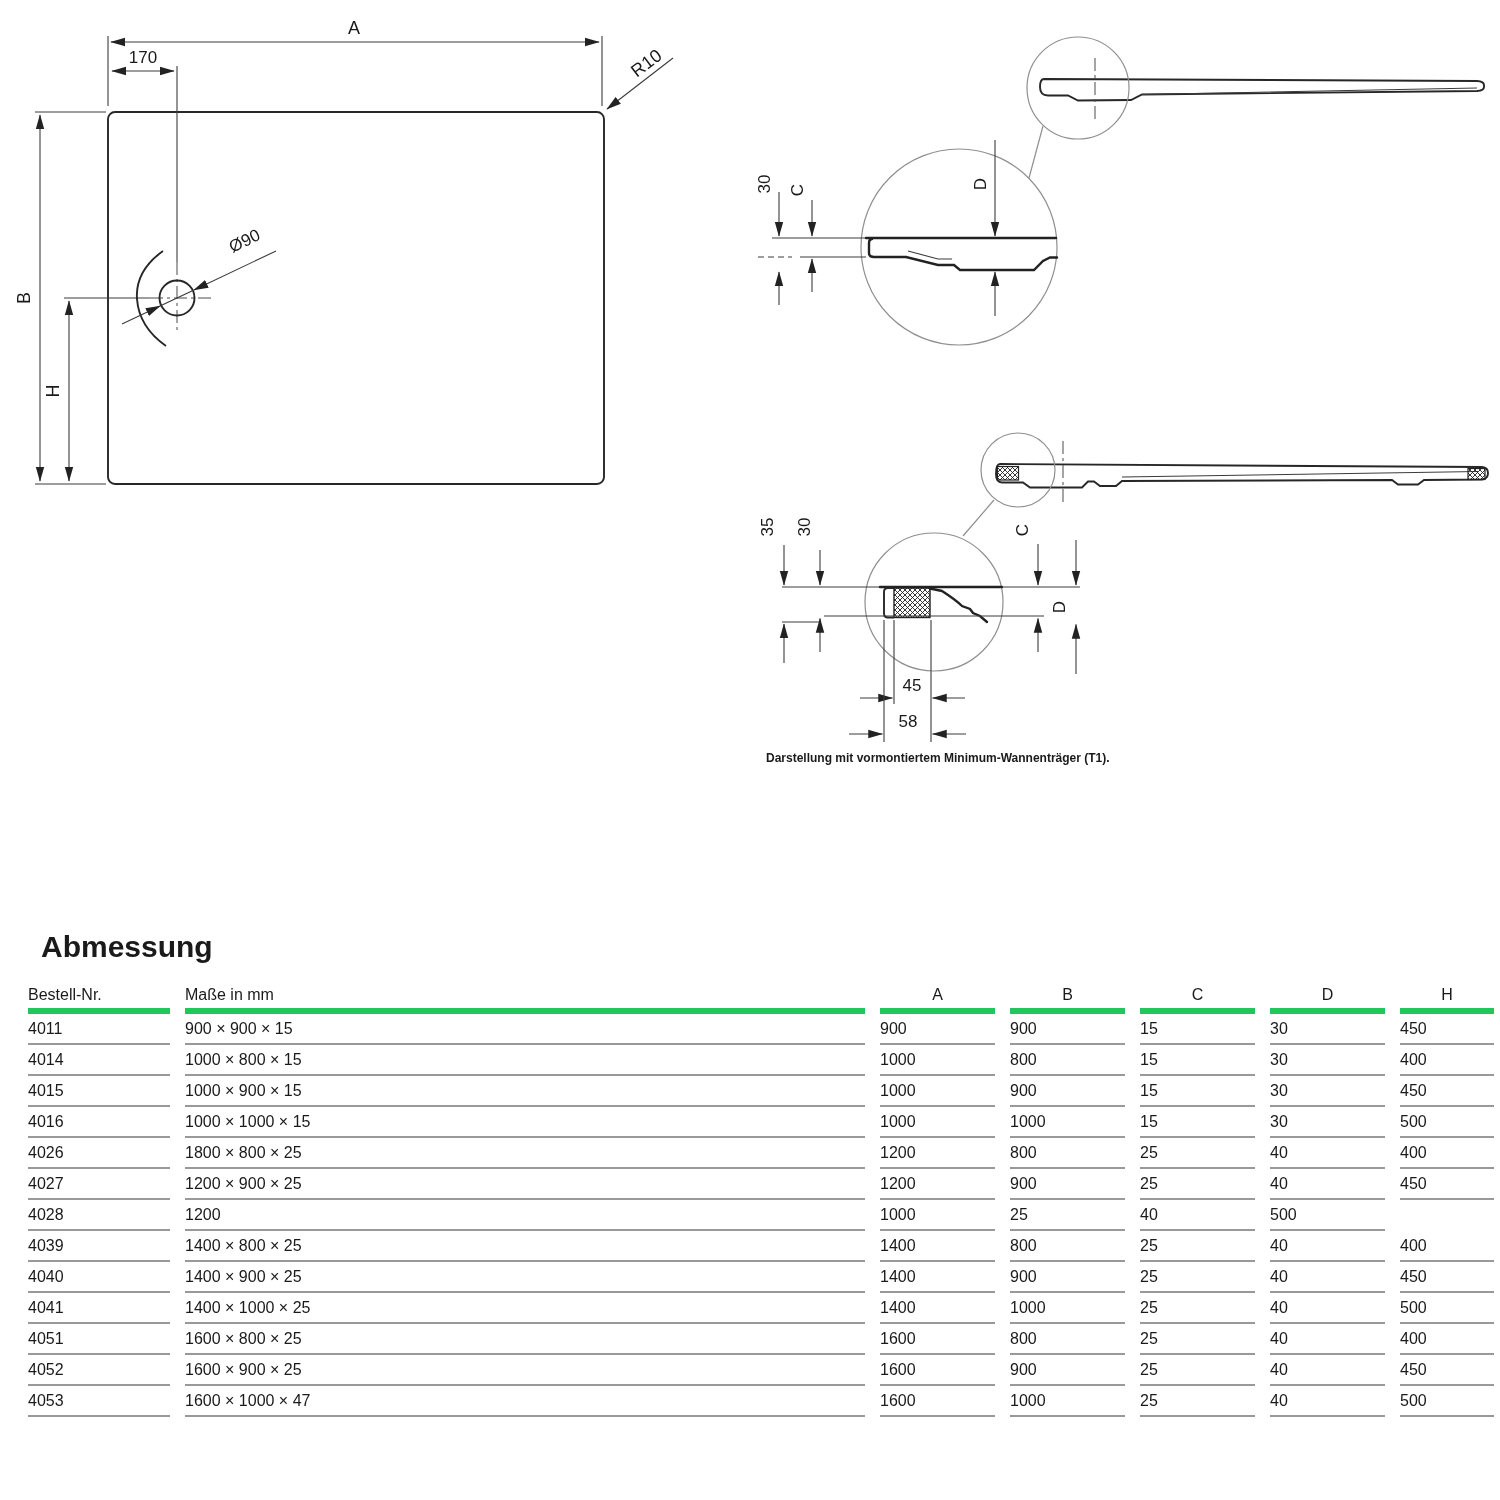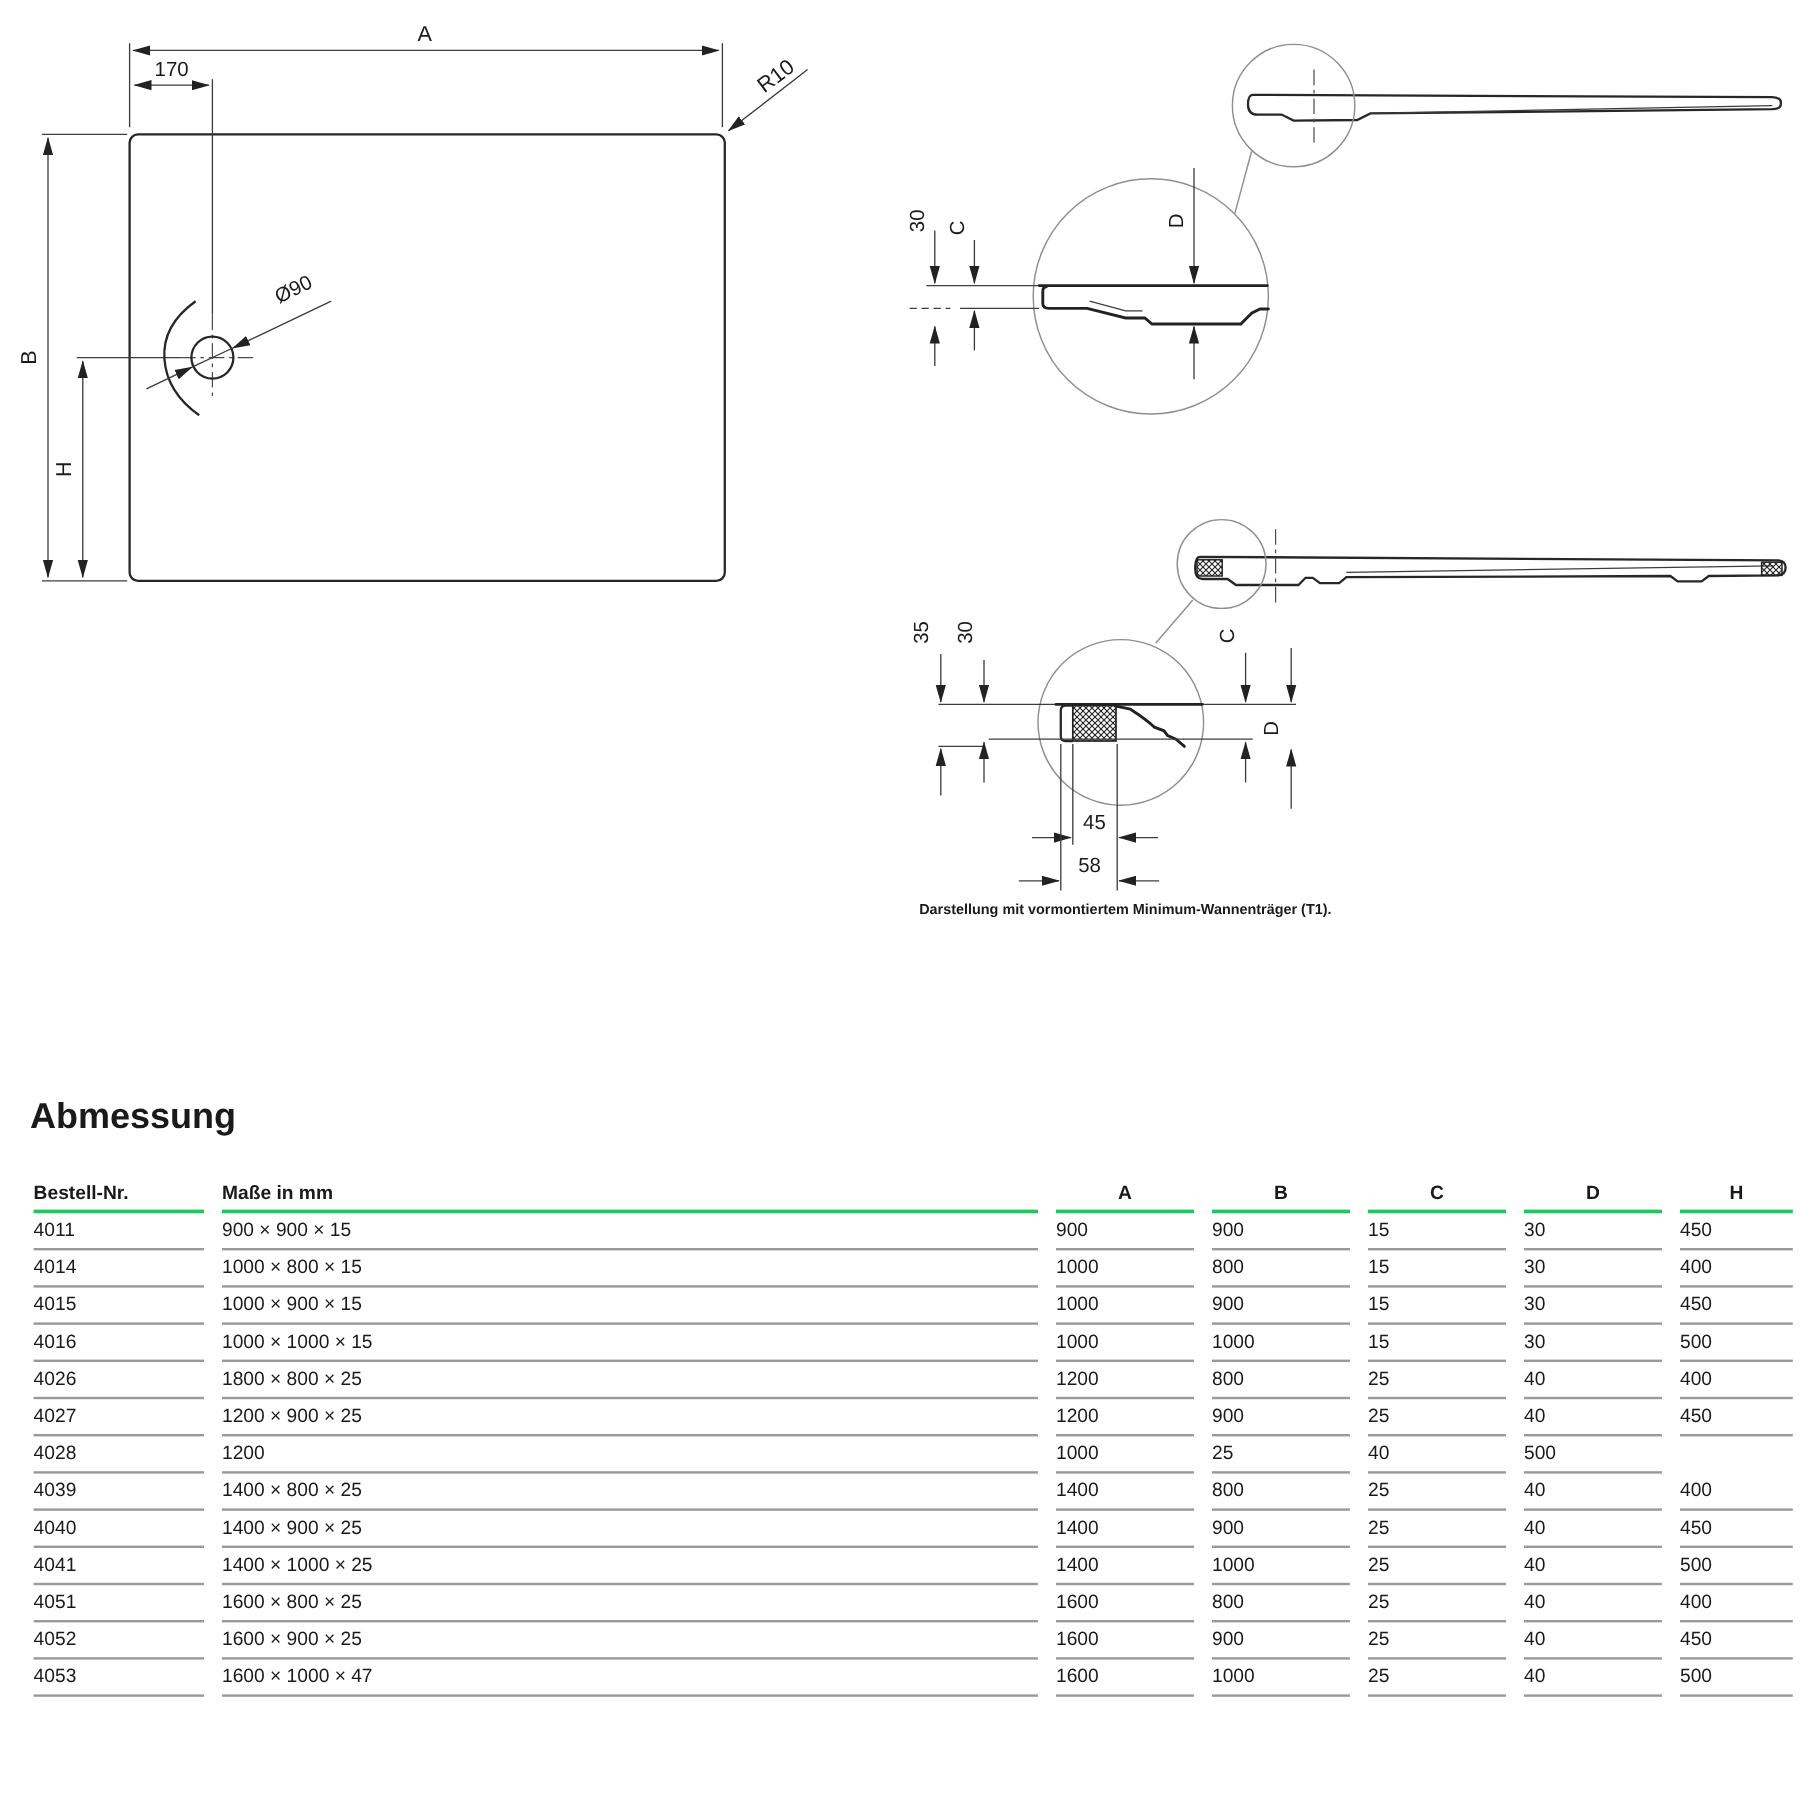--- a/index.html
+++ b/index.html
@@ -4,24 +4,24 @@
 <style>
   html,body{margin:0;padding:0;background:#fff;}
   body{width:1500px;height:1500px;position:relative;overflow:hidden;
        font-family:"Liberation Sans",sans-serif;color:#1a1a1a;}
   .stage{position:absolute;inset:0;}
   svg{position:absolute;left:0;top:0;}
   svg text{fill:#1a1a1a;font-family:"Liberation Sans",sans-serif;}
   .t-dim{font-size:18px;}
   .t-num{font-size:17px;}
   .caption{position:absolute;left:766px;top:751px;font-size:12px;font-weight:700;}
-  .section-title{position:absolute;left:25px;top:914px;font-size:30px;font-weight:700;margin:0;}
+  .section-title{position:absolute;left:25px;top:914px;font-size:30px;font-weight:700;margin:16px;}
   .dim-table{position:absolute;left:28px;top:984px;width:1466px;}
   .trow{display:grid;grid-template-columns:142px 680px 115px 115px 115px 115px 94px;column-gap:15px;}
-  .trow.head .cell{font-weight:700;height:24px;line-height:22px;border-bottom:3px solid #22c55e;}
+  .trow.head .cell{font-weight:400;height:24px;line-height:22px;border-bottom:6px solid #22c55e;}
   .trow.data .cell{height:29px;line-height:29px;border-bottom:2px solid #999;}
   .cell{font-size:16px;white-space:nowrap;overflow:hidden;}
   .cell.num-h{text-align:center;}
 </style>
 </head>
 <body>
 
 <div class="stage">
 
 <svg width="1500" height="800" viewBox="0 0 1500 800">

